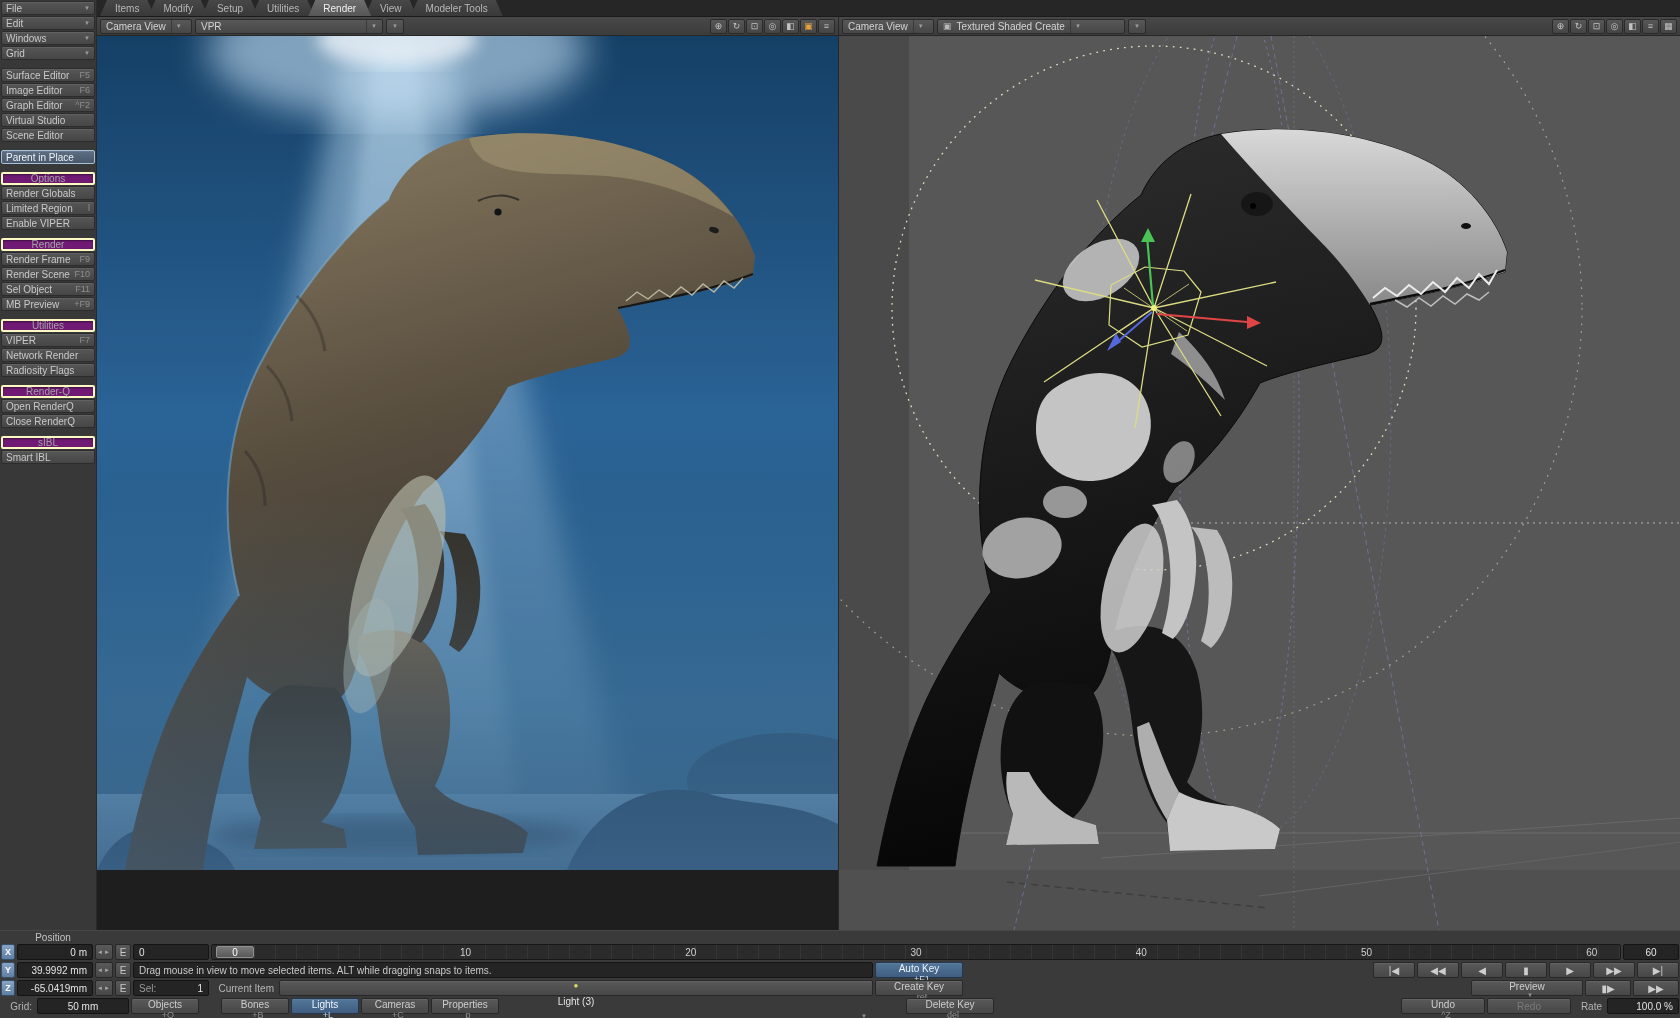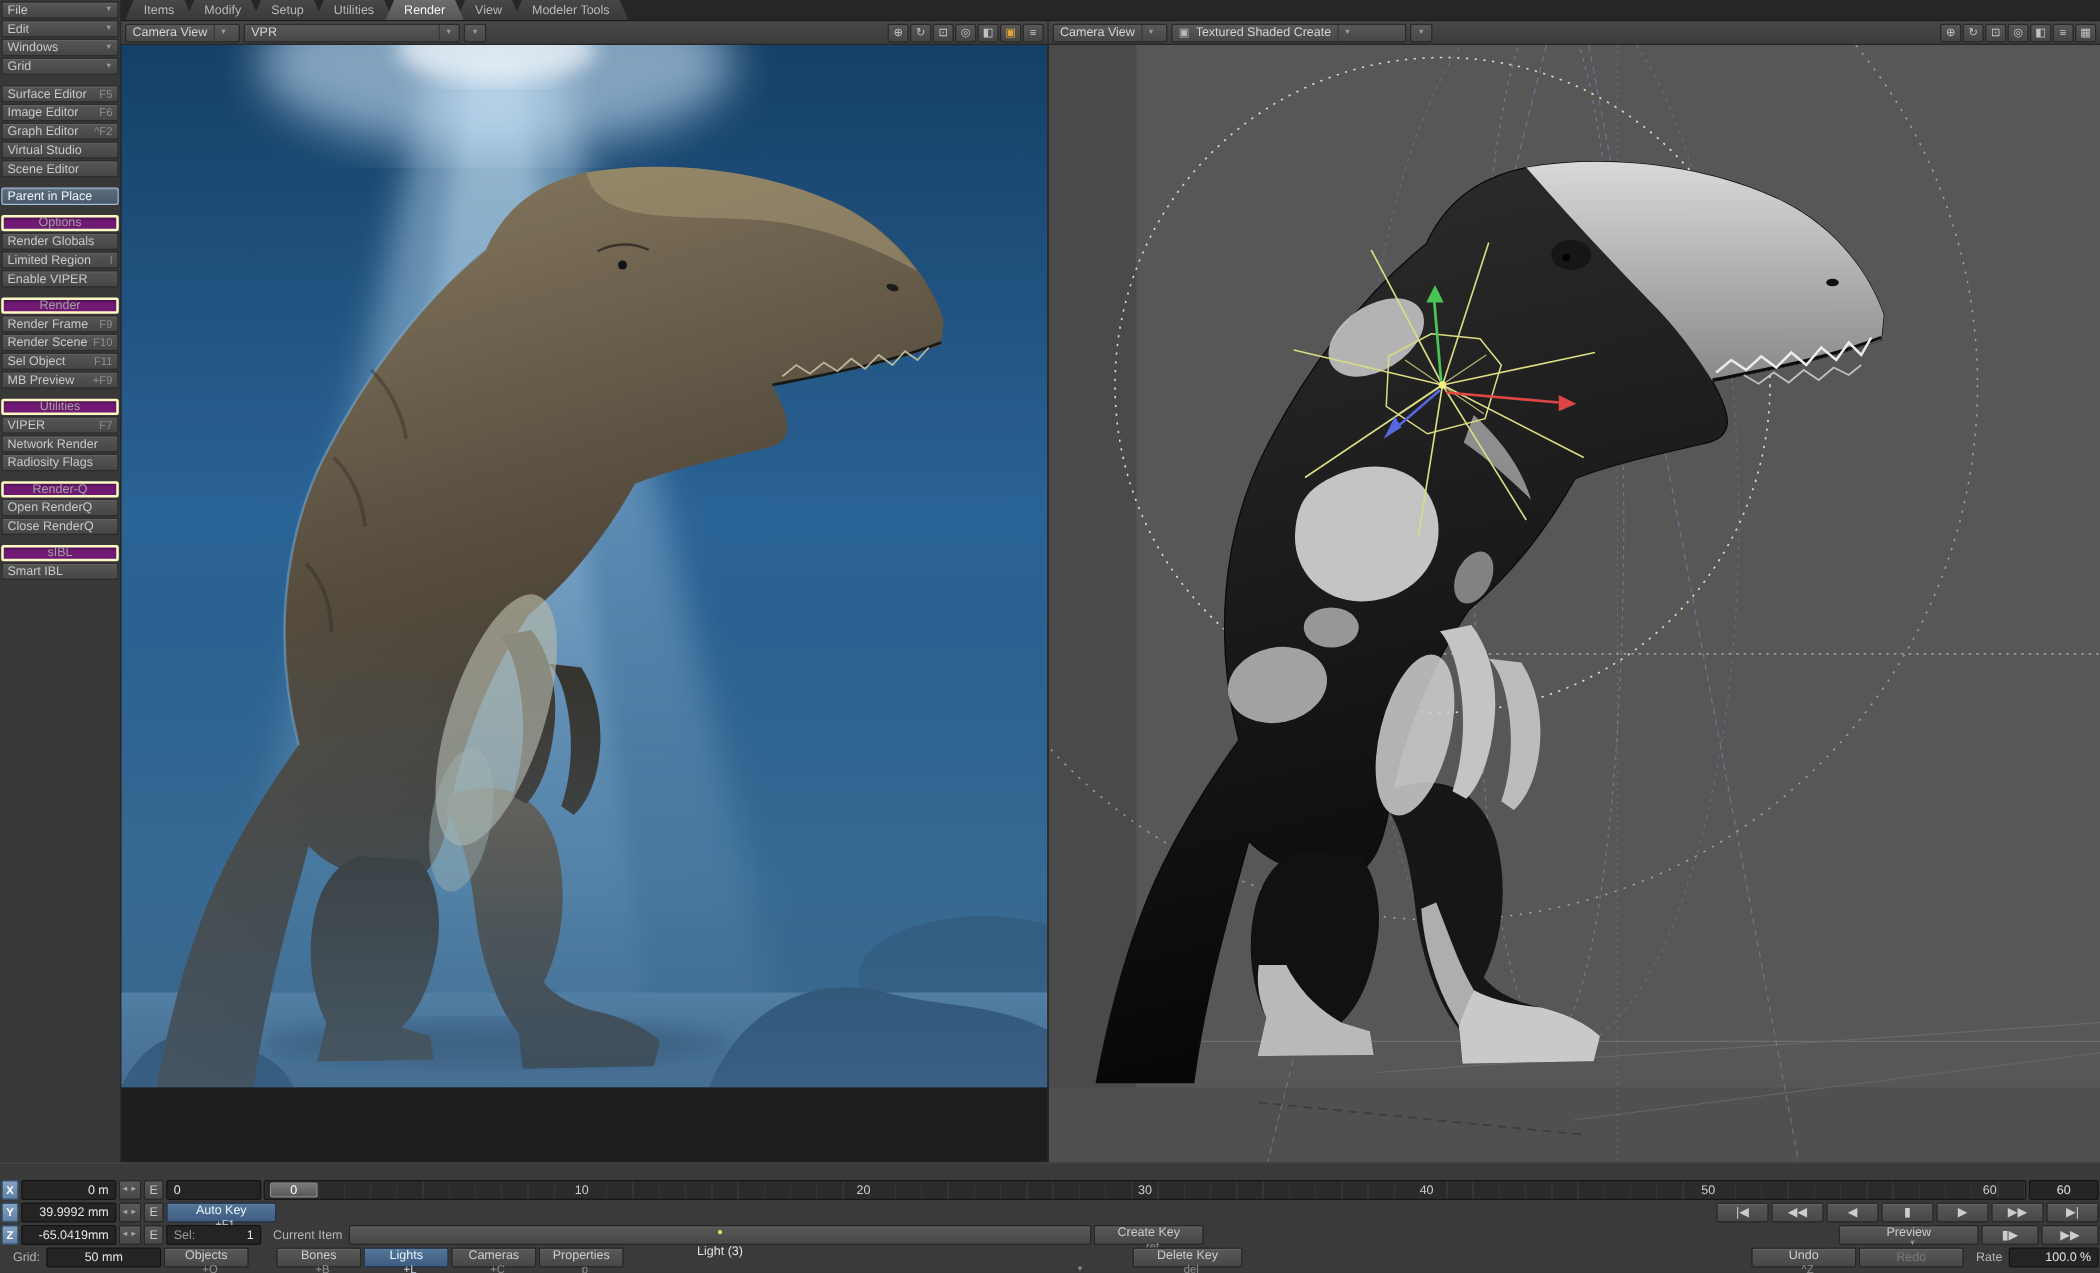--- a/index.html
+++ b/index.html
@@ -202,21 +202,21 @@
         <span class="key"></span>
       </div>
   </div>
 
   <div class="vp left">
     <div class="vph">
       <div class="vdrop" style="width:92px;">
           <span>Camera View</span>
           <span class="arr">▼</span>
         </div>
-      <div class="vdrop" style="width:173px;justify-content:space-between;">
+      <div class="vdrop" style="width:188px;justify-content:space-between;">
           <span>VPR</span>
           <span class="arr">▼</span>
         </div>
       <div class="vdrop">
           <span class="arr" style="border:none;padding:0;">▼</span>
         </div>
       <div class="vicons">
         <div class="vicon">
             <span>⊕</span>
           </div>
@@ -422,20 +422,23 @@
         <line x1="314" y1="270" x2="308" y2="200" stroke="#49c455" stroke-width="2.2"></line>
         <polygon points="309,192 302,206 316,206" fill="#49c455"></polygon>
         <line x1="313" y1="276" x2="276" y2="308" stroke="#5668dd" stroke-width="2"></line>
         <polygon points="268,315 282,306 277,297" fill="#5668dd"></polygon>
         <circle cx="315" cy="272" r="3" fill="#f0f080"></circle>
       </svg>
     </div>
   </div>
 
   <div class="bottom">
+    <div class="row rowA">
+      <span class="poslabel">Position</span>
+    </div>
 
     <div class="row rowB">
       <div class="axis">
           <span>X</span>
         </div>
       <div class="fld right" style="width:76px;">
           <span>0 m</span>
         </div>
       <div class="spin">
           <span>◄►</span>
@@ -468,20 +471,23 @@
         </div>
       <div class="fld right" style="width:76px;">
           <span>39.9992 mm</span>
         </div>
       <div class="spin">
           <span>◄►</span>
         </div>
       <div class="ebtn">
           <span>E</span>
         </div>
+      <div class="fld" style="width:740px;color:#c9c9c9;">
+          <span>Drag mouse in view to move selected items. ALT while dragging snaps to items.</span>
+        </div>
       <div class="bbtn blue spread" style="width:88px;">
           <span>Auto Key</span>
           <span class="key">+F1</span>
         </div>
       <div class="spacer"></div>
       <div class="bbtn" style="width:42px;">
           <span>|◀</span>
         </div>
       <div class="bbtn" style="width:42px;">
           <span>◀◀</span>

